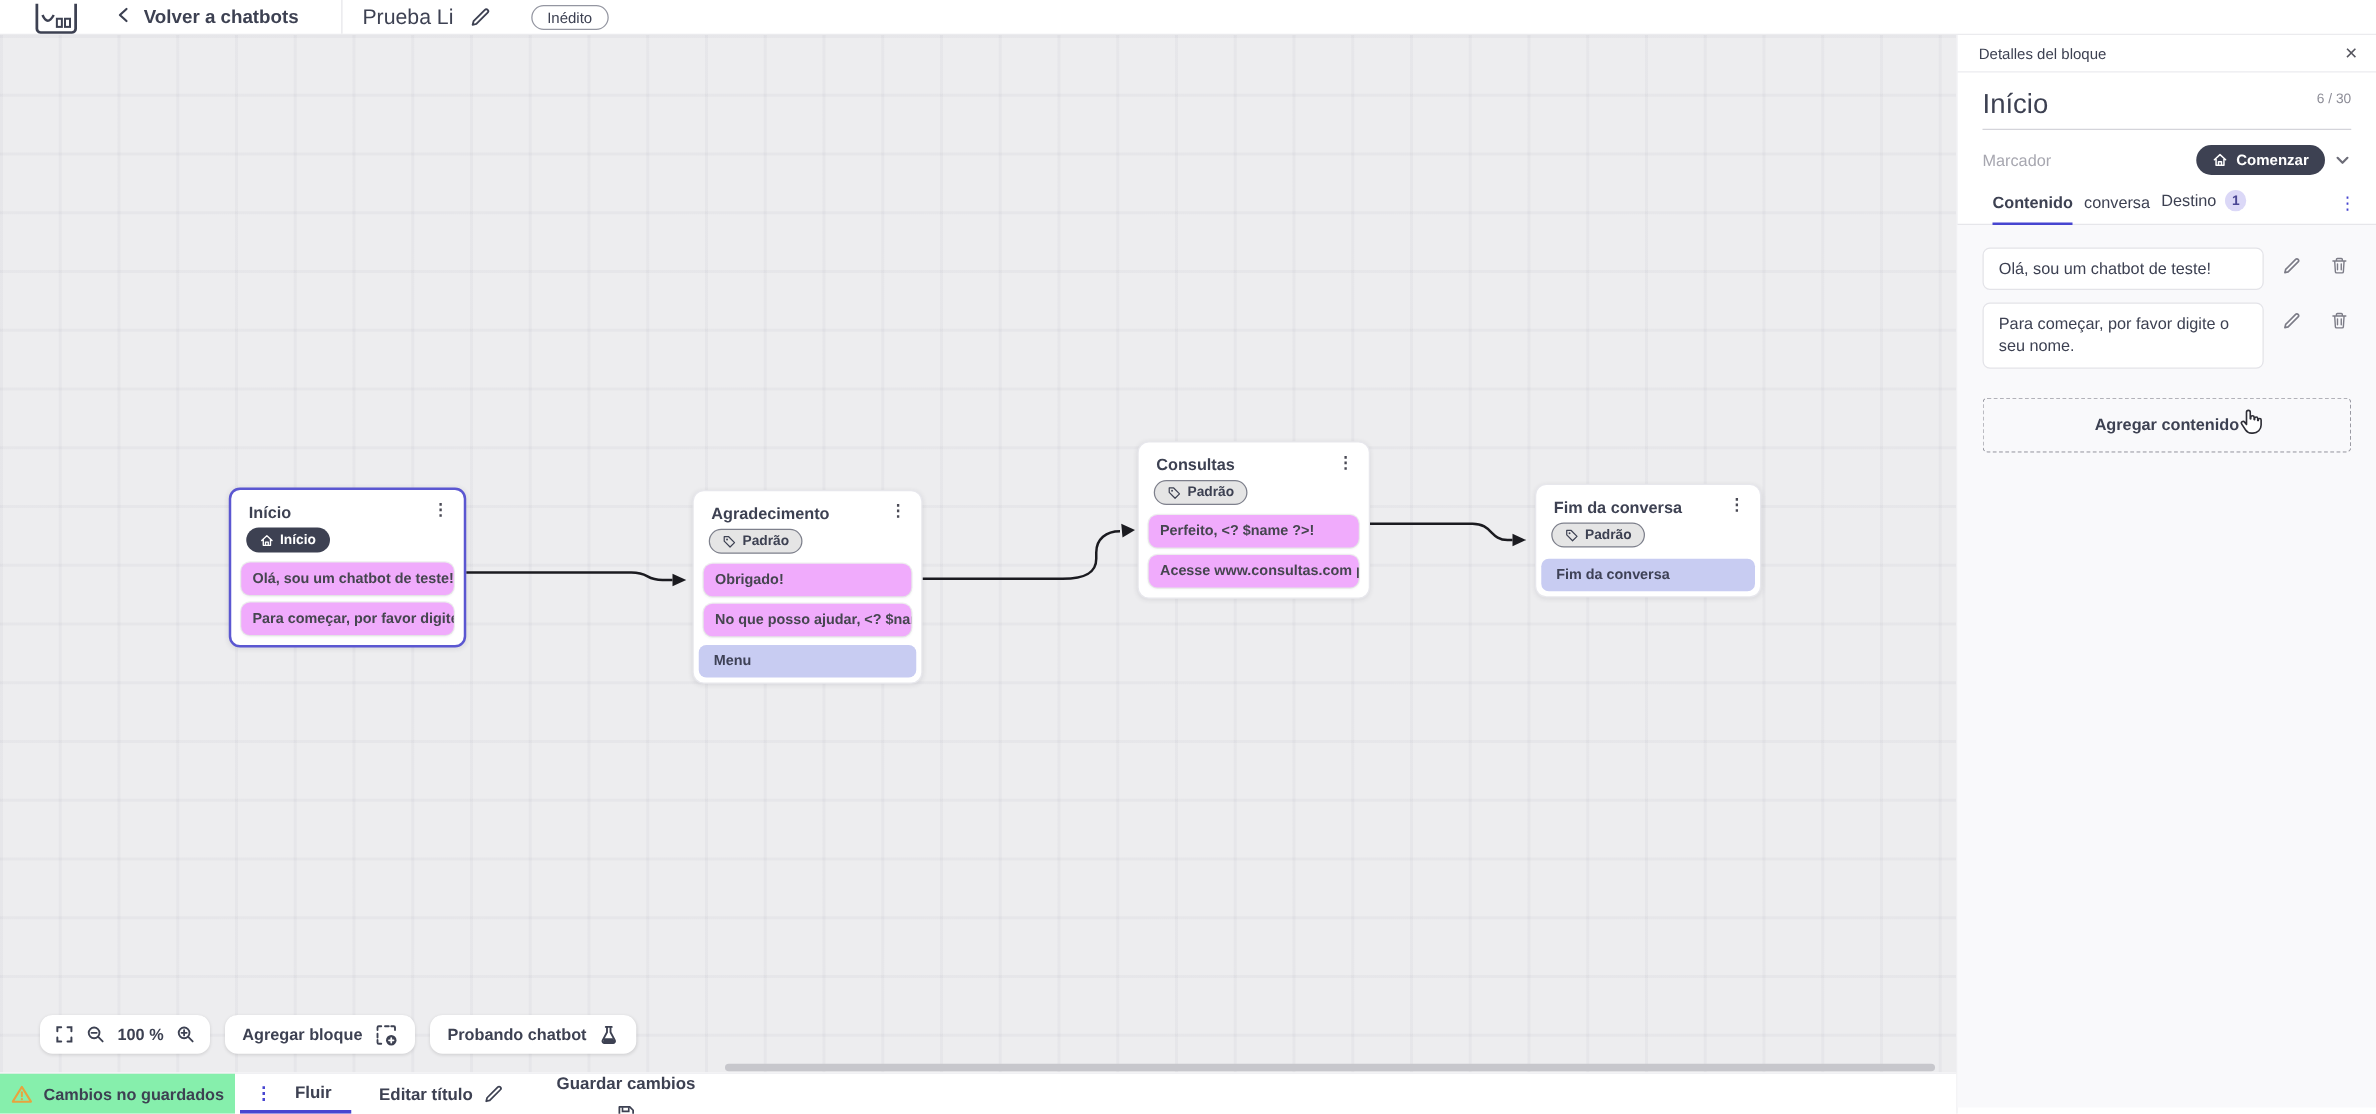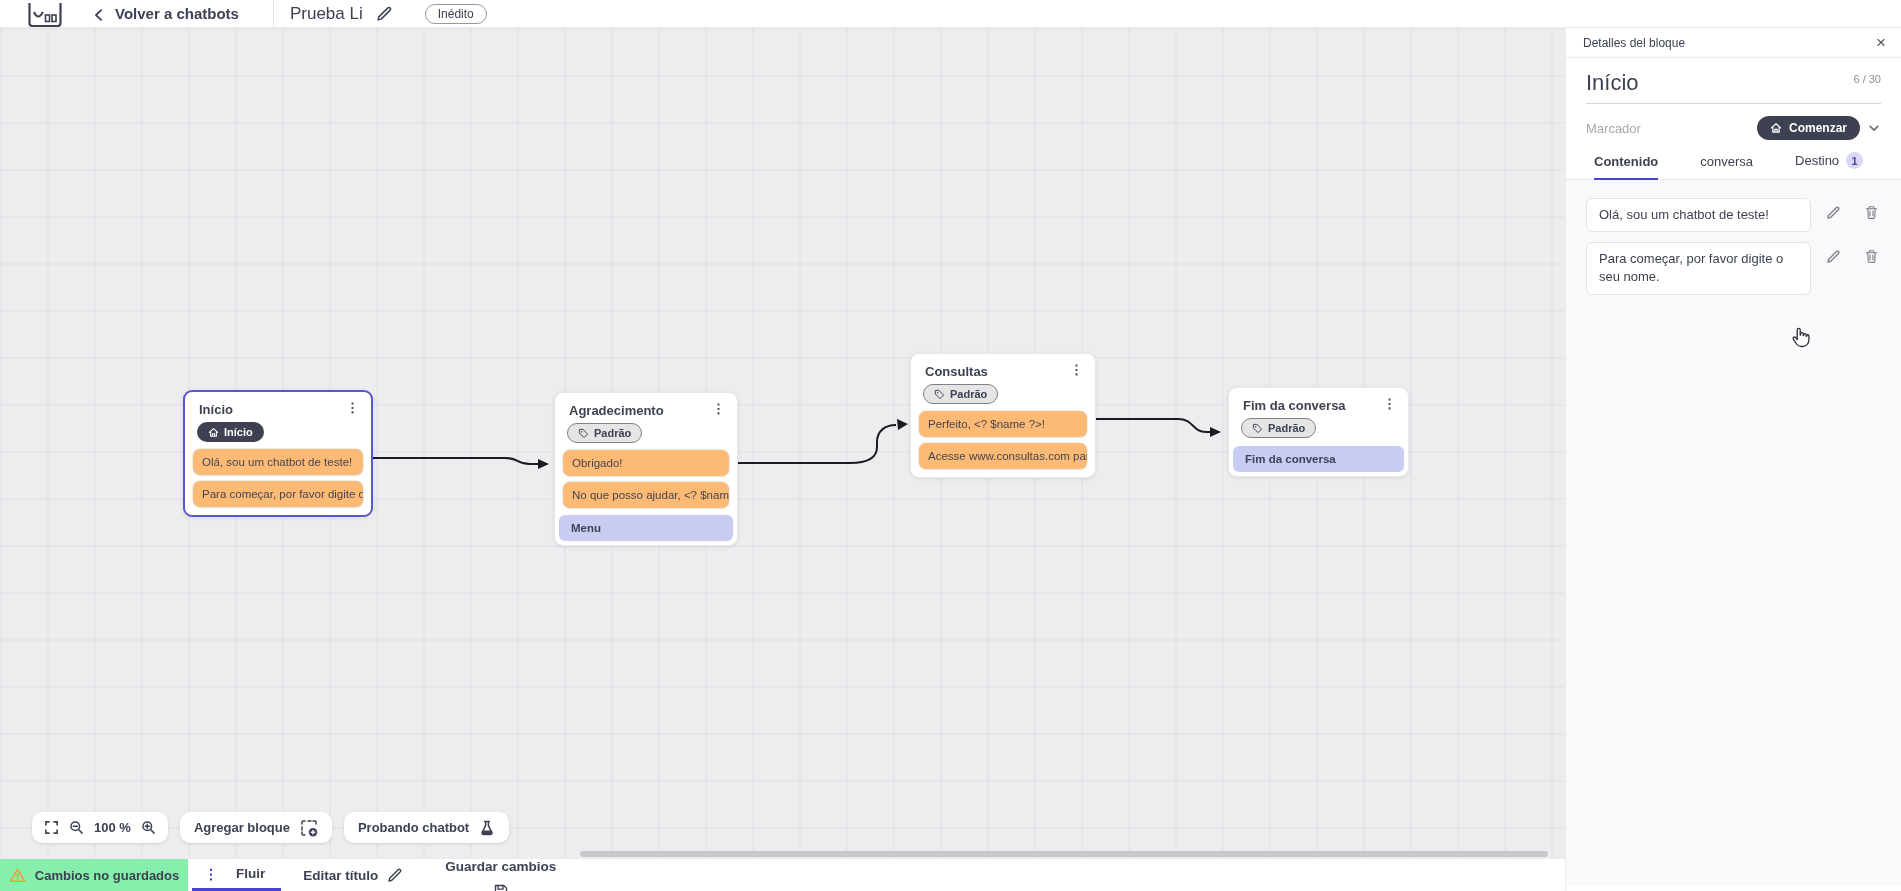--- a/index.html
+++ b/index.html
@@ -4,21 +4,21 @@
 <style>
   * { margin:0; padding:0; box-sizing:border-box; }
   html,body { width:1901px; height:891px; overflow:hidden; background:#fff;
               font-family:"Liberation Sans", sans-serif; color:#3d4152; }
   .app { position:relative; width:1901px; height:891px; }
 
   
   .topbar { position:absolute; left:0; top:0; width:1901px; height:28px; background:#fff;
             border-bottom:1px solid #ebebee; display:flex; align-items:center; padding-left:28px; z-index:7; }
   .logo { display:flex; align-items:center; margin-top:2px; }
-  .back { display:flex; align-items:flex-end; gap:9px; margin-left:30px; background:none; border:none;
+  .back { display:flex; align-items:flex-start; gap:9px; margin-left:30px; background:none; border:none;
           font-family:inherit; font-size:15px; font-weight:bold; color:#3d4152; cursor:pointer; }
   .vdiv { width:1px; height:27px; background:#e6e6ea; margin-left:34px; }
   .bot-title { font-size:17px; color:#3d4152; margin-left:16px; }
   .pencil-btn { background:none; border:none; color:#3d4152; margin-left:13px; cursor:pointer; display:flex; }
   .status-pill { margin-left:32px; border:1px solid #9496a1; border-radius:13px; padding:2px 12px;
                  font-size:12px; color:#3d4152; background:#fff; }
   .top-tabs { margin-left:auto; margin-right:42px; display:flex; gap:27px; height:100%; align-items:stretch; }
   .top-tab { font-size:14px; font-weight:bold; color:#3d4152; display:flex; align-items:center;
              border-bottom:2px solid transparent; cursor:pointer; }
   .top-tab.active { color:#4745d0; border-bottom-color:#4745d0; }
@@ -34,23 +34,23 @@
           box-shadow:0 1px 4px rgba(40,40,60,.10); padding:8px; }
   .node.selected { border:2px solid #5b57d1; }
   .node-head { display:flex; justify-content:space-between; align-items:flex-start; padding:2px 4px 0 6px; }
   .node-title { font-size:13px; font-weight:bold; color:#3d4152; }
   .kebab { color:#4a4a55; font-size:13px; font-weight:bold; line-height:.9; cursor:pointer; background:none; border:none; font-family:inherit; }
   .badge-row { padding:5px 4px 1px; }
   .badge-dark { background:#3d4152; color:#fff; display:inline-flex; align-items:center; gap:5px;
                 font-size:11px; font-weight:bold; padding:4px 11px; border-radius:14px; }
   .badge-outline { border:1px solid #7e808c; color:#3d4152; background:#e5e5e5; display:inline-flex;
                    align-items:center; gap:5px; font-size:11px; font-weight:bold; padding:3px 10px; border-radius:14px; }
-  .node-item { margin-top:6px; background:#fdba74; border-radius:7px; padding:7px 9px; font-size:11.5px; color:#45454f;
+  .node-item { margin-top:6px; background:#f0abfc; border-radius:7px; padding:7px 9px; font-size:11.5px; color:#45454f;
                box-shadow:0 0 0 1px rgba(50,50,70,.08), 0 1px 2px rgba(50,50,70,.06);
-               white-space:nowrap; overflow:hidden; }
+               white-space:nowrap; overflow:hidden;font-weight:bold; }
   .node-item.highlight { background:#c8ccf2; box-shadow:none; font-weight:bold; color:#3e4156;
                          margin:7px -4px -4px; padding:7px 12px; border-radius:6px; }
   #node-inicio { left:183px; top:362px; width:190px; }
   #node-agradecimento { left:554px; top:364px; width:184px; }
   #node-consultas { left:910px; top:325px; width:186px; }
   #node-fim { left:1228px; top:359px; width:181px; }
 
   .canvas-controls { position:absolute; left:32px; top:784px; display:flex; gap:12px; align-items:flex-end; }
   .ctrl-box { background:#fff; border-radius:10px; box-shadow:0 1px 3px rgba(0,0,0,.13); height:31px;
               display:flex; align-items:center; gap:10px; padding:0 12px; font-size:13px; font-weight:bold; color:#3d4152; }
@@ -69,21 +69,21 @@
   .panel-body { padding:12px 20px 0; }
   .name-row { display:flex; justify-content:space-between; border-bottom:1px solid #d4d4da; padding-bottom:7px; }
   .block-name { font-size:22px; color:#3d4152; }
   .char-counter { font-size:11px; color:#8d8d97; margin-top:3px; }
   .marker-row { display:flex; justify-content:space-between; align-items:center; margin-top:12px; }
   .marker-label { font-size:13px; color:#a7a7b0; }
   .marker-right { display:flex; align-items:center; gap:7px; }
   .marker-pill { background:#3d4152; color:#fff; border:none; border-radius:15px; display:flex; gap:7px; align-items:center;
                  font-size:12px; font-weight:bold; padding:5px 13px; font-family:inherit; cursor:pointer; }
   .chev-btn { background:none; border:none; color:#6d6d78; display:flex; cursor:pointer; }
-  .panel-tabs { display:flex; align-items:flex-end; gap:42px; padding:12px 16px 0 28px;
+  .panel-tabs { display:flex; align-items:flex-end; gap:9px; padding:12px 16px 0 28px;
                 border-bottom:1px solid #e6e6ea; position:relative; }
   .ptab { font-size:13px; color:#3d4152; padding-bottom:9px; border-bottom:2px solid transparent;
           display:flex; gap:7px; align-items:center; cursor:pointer; margin-bottom:-1px; }
   .ptab.active { font-weight:bold; border-bottom-color:#4745d0; }
   .ptab-badge { width:17px; height:17px; border-radius:50%; background:#dbd8f7; color:#4a4694;
                 font-size:11px; font-weight:bold; display:flex; align-items:center; justify-content:center; }
   .panel-kebab { margin-left:auto; color:#4745d0; font-size:14px; padding-bottom:9px; }
   .panel-content { background:#f9f9fb; height:706px; padding:18px 20px 0; position:relative; }
   .content-row { display:flex; align-items:flex-start; margin-bottom:10px; }
   .content-card { width:225px; background:#fff; border:1px solid #e3e3e8; border-radius:6px;
@@ -356,20 +356,21 @@
           </button>
           <button>
             <span>
               <svg width="15" height="15" viewBox="0 0 16 16">
                   <path d="M2.5 4 h11 M5.5 4 V2.7 a.8.8 0 0 1 .8-.8 h3.4 a.8.8 0 0 1 .8.8 V4 M4 4 l.6 9.3 a1 1 0 0 0 1 .9 h4.8 a1 1 0 0 0 1-.9 L12 4 M6.4 6.5 v5 M9.6 6.5 v5" fill="none" stroke="#7c7c87" stroke-width="1.2" stroke-linecap="round"></path>
                 </svg>
             </span>
           </button>
         </span>
       </div>
+      <button class="add-content-btn">Agregar contenido</button>
       <span class="cursor-icon">
         <svg width="24" height="26" viewBox="0 0 24 26">
             <path d="M9.2 12.5 V4.8 a1.5 1.5 0 0 1 3 0 V10 l.4.1 V8.9 a1.35 1.35 0 0 1 2.7 0 v1.7 l.4.1 v-.9 a1.25 1.25 0 0 1 2.5 0 v1.5 l.4.1 v-.5 a1.15 1.15 0 0 1 2.3 0 V15 a6.5 6.5 0 0 1-6.5 6.5 h-1.2 a5.6 5.6 0 0 1-4.7-2.5 l-3.1-4.7 a1.4 1.4 0 0 1 2.3-1.6 l1.5 1.9 Z" fill="#fff" stroke="#2e2e36" stroke-width="1.3" stroke-linejoin="round"></path>
           </svg>
       </span>
     </div>
   </aside>
 
   <footer class="bottombar">
     <span class="warning-chip">

